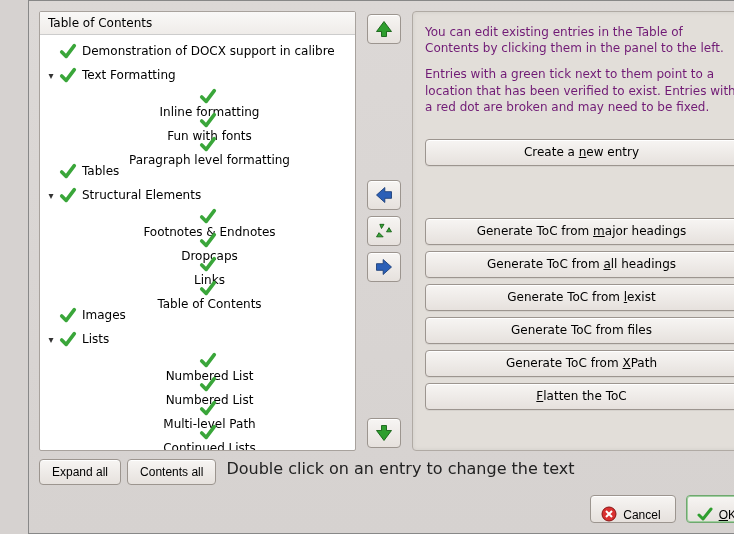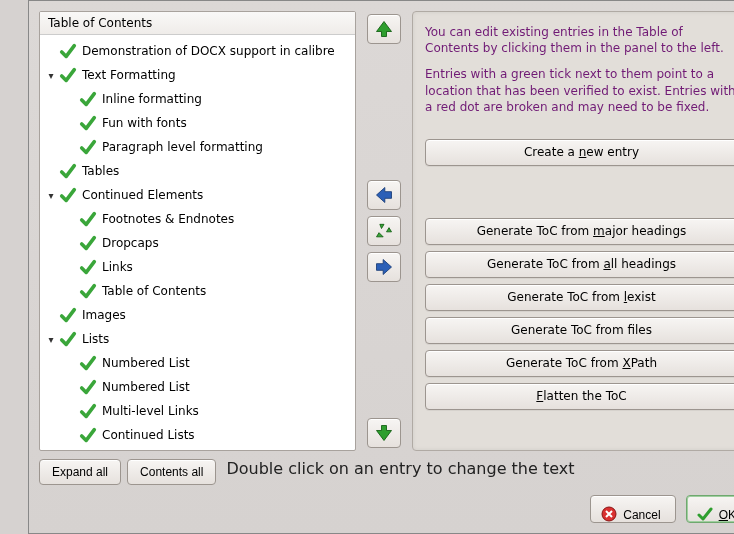--- a/index.html
+++ b/index.html
@@ -50,21 +50,21 @@
     padding: 4px 0;
   }
   .tree-item {
     display: flex;
     align-items: center;
     height: 24px;
     padding-left: 4px;
     cursor: pointer;
   }
   .indent-0 { padding-left: 4px; }
-  .indent-1 { padding-left: 24px; }
+  .indent-1 { padding-left: 24px; flex-direction: column; }
   .expander {
     width: 14px;
     text-align: center;
     color: #333;
     font-size: 10px;
     display: inline-block;
   }
   .no-expander { width: 14px; display:inline-block; }
   .tick {
     width: 20px;
@@ -242,21 +242,21 @@
             </span>
             <span class="item-label">Tables</span>
           </div>
           <div class="tree-item indent-0">
             <span class="expander">▾</span>
             <span class="tick">
               <svg viewBox="0 0 20 20">
                 <path d="M3 11 L8 16 L17 4" fill="none" stroke="#3aa63a" stroke-width="4" stroke-linecap="round" stroke-linejoin="round"></path>
               </svg>
             </span>
-            <span class="item-label">Continued Elements</span>
+            <span class="item-label">Structural Elements</span>
           </div>
           <div class="tree-item indent-1">
             <span class="no-expander"></span>
             <span class="tick">
               <svg viewBox="0 0 20 20">
                 <path d="M3 11 L8 16 L17 4" fill="none" stroke="#3aa63a" stroke-width="4" stroke-linecap="round" stroke-linejoin="round"></path>
               </svg>
             </span>
             <span class="item-label">Footnotes &amp; Endnotes</span>
           </div>
@@ -323,21 +323,21 @@
             </span>
             <span class="item-label">Numbered List</span>
           </div>
           <div class="tree-item indent-1">
             <span class="no-expander"></span>
             <span class="tick">
               <svg viewBox="0 0 20 20">
                 <path d="M3 11 L8 16 L17 4" fill="none" stroke="#3aa63a" stroke-width="4" stroke-linecap="round" stroke-linejoin="round"></path>
               </svg>
             </span>
-            <span class="item-label">Multi-level Links</span>
+            <span class="item-label">Multi-level Path</span>
           </div>
           <div class="tree-item indent-1">
             <span class="no-expander"></span>
             <span class="tick">
               <svg viewBox="0 0 20 20">
                 <path d="M3 11 L8 16 L17 4" fill="none" stroke="#3aa63a" stroke-width="4" stroke-linecap="round" stroke-linejoin="round"></path>
               </svg>
             </span>
             <span class="item-label">Continued Lists</span>
           </div>

